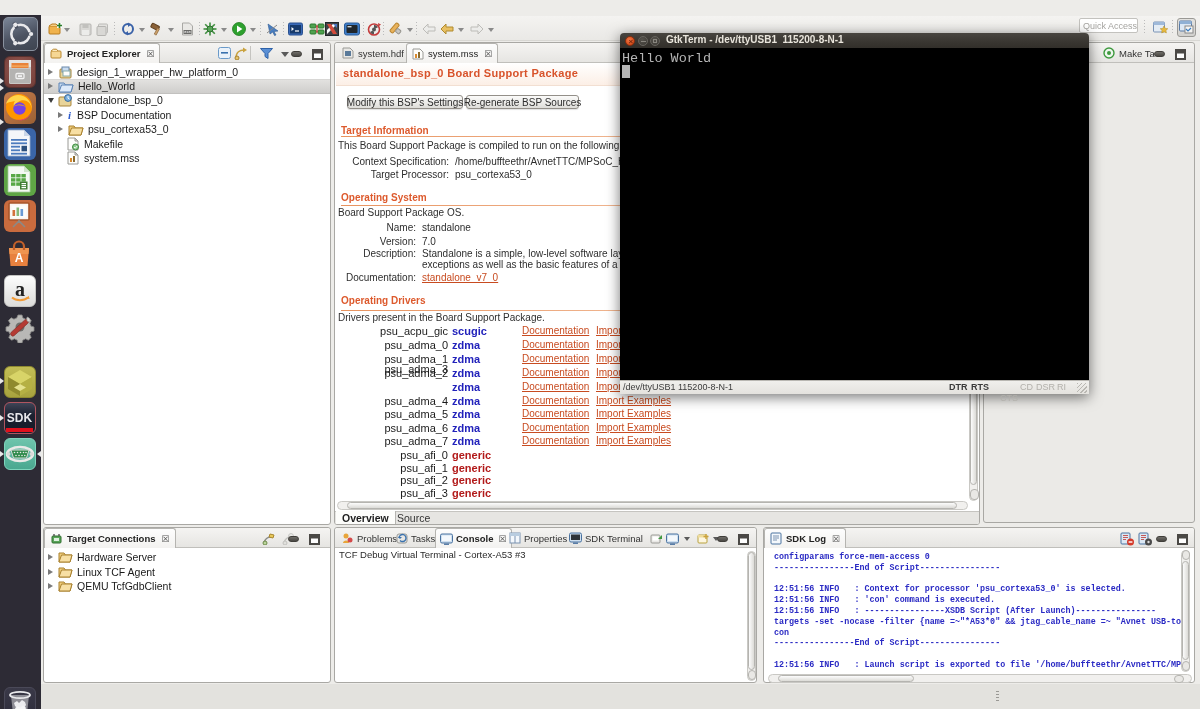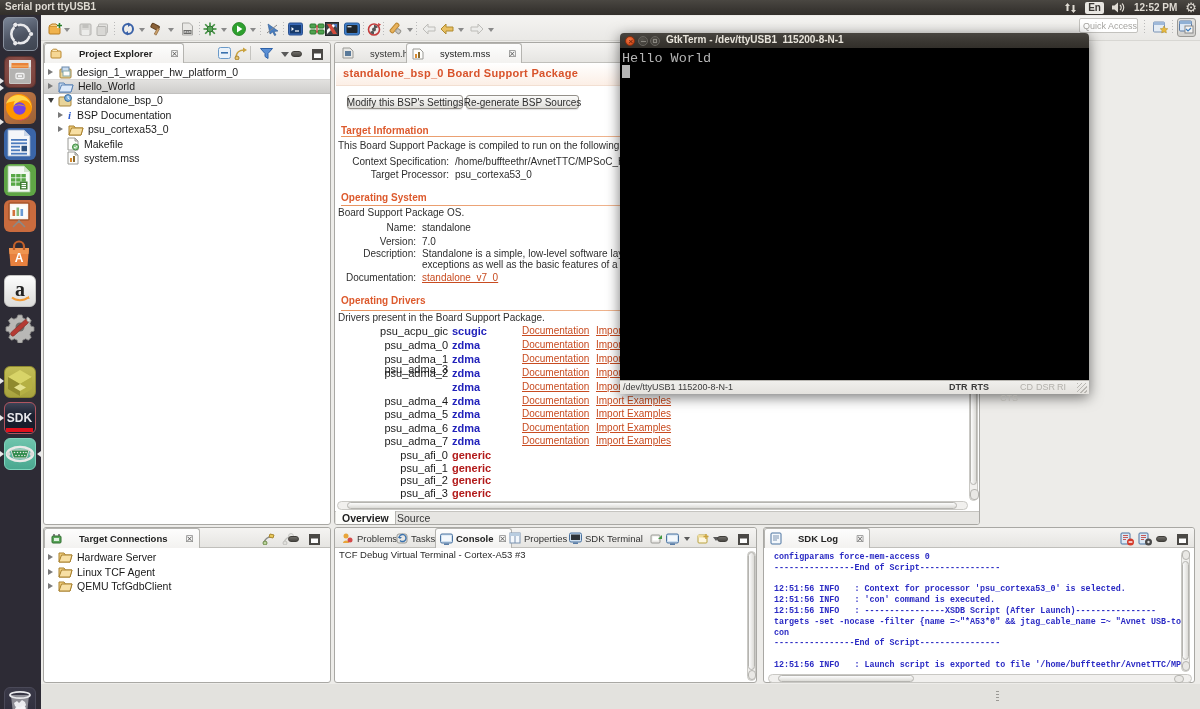--- a/index.html
+++ b/index.html
@@ -30,21 +30,21 @@
     background:repeating-linear-gradient(#bbb 0 1px, transparent 1px 3px); }
   .dd { position:absolute; width:0; height:0; border-left:3px solid transparent;
     border-right:3px solid transparent; border-top:4px solid #8a8a8a; top:28px; }
 
   .panel { position:absolute; background:#fff; border:1px solid #a9a8a4; border-radius:3px; }
   .tabrow { position:absolute; left:0; top:0; right:0; height:20px;
     background:linear-gradient(#f5f4f2,#e6e5e2); border-bottom:1px solid #c0bfbb;
     border-radius:3px 3px 0 0; }
   .vtab { position:absolute; top:0; height:20px; background:linear-gradient(#fdfdfd,#f3f2f0);
     border:1px solid #b5b4b0; border-bottom:none; border-radius:3px 3px 0 0;
-    font-size:9.5px; color:#222; display:flex; align-items:center; padding:0 5px; gap:16px; }
+    font-size:9.5px; color:#222; display:flex; align-items:center; padding:0 5px; gap:4px; }
   .vtab.inactive { background:transparent; border:none; color:#333; }
   .vtab .x { color:#555; font-size:9px; margin-left:2px; }
   .minmax { position:absolute; top:6px; display:flex; gap:10px; }
   .mmin { width:11px; height:6px; border:1px solid #403e3a; border-radius:3px; background:linear-gradient(#706e69,#4a4844); margin-top:2px; }
   .mmax { width:11px; height:11px; border:2px solid #4a4845; background:#fdfdfd; box-shadow:inset 0 2.5px 0 #4a4845; }
 
   .tree { font-size:10.5px; color:#1a1a1a; }
   .trow { position:absolute; left:0; height:15px; display:flex; align-items:center; white-space:nowrap; }
   .exp { width:0; height:0; border-top:3.5px solid transparent; border-bottom:3.5px solid transparent;
     border-left:5px solid #7a7a7a; margin-right:5px; }
@@ -419,20 +419,37 @@
     <div class="sbthumbv" style="left:635px;top:22px;height:420px;"></div>
     <div class="abs" style="left:635px;top:446px;width:9px;height:11px;background:#e9e8e5;border:1px solid #b5b4b0;border-radius:4px;"></div>
     <div class="sbh" style="left:2px;top:458px;width:631px;"></div>
     <div class="sbthumbh" style="left:12px;top:459px;width:610px;"></div>
 
     <div class="abs" style="left:0px;top:468px;width:645px;height:14px;background:#e6e5e2;border-top:1px solid #c5c4c0;"></div>
     <div class="abs" style="left:1px;top:468px;height:14px;background:#fdfdfb;border-right:1px solid #b5b4b0;font-size:10.5px;font-weight:bold;color:#1e1e1e;padding:0px 6px;line-height:14px;">Overview</div>
     <div class="abs" style="left:56px;top:468px;height:14px;font-size:10.5px;color:#333;padding:0 6px;line-height:14px;">Source</div>
   </div>
 
+  <div class="panel" id="rightp" style="left:983px;top:42px;width:212px;height:481px;background:#EBEAE7;overflow:hidden;">
+    <div class="tabrow" style="border-bottom:1px solid #c0bfbb;">
+      <div class="vtab inactive" style="left:70px;">Outline</div>
+      <div class="vtab inactive" style="left:114px;gap:4px;">
+        <svg width="12" height="12" viewBox="0 0 12 12">
+            <circle cx="6" cy="6" r="5" fill="#eef6ee" stroke="#3e9a3e" stroke-width="1.4"></circle>
+            <circle cx="6" cy="6" r="2" fill="#3e9a3e"></circle>
+          </svg>
+        Make Ta
+      </div>
+      <div class="minmax" style="right:8px;">
+          <div class="mmin"></div>
+          <div class="mmax"></div>
+        </div>
+    </div>
+    <div class="abs" style="left:-16px;top:21px;font-size:10px;color:#333;white-space:nowrap;">An outline is not available.</div>
+  </div>
 
   <div class="panel" id="targetconn" style="left:43px;top:527px;width:288px;height:156px;">
     <div class="tabrow">
       <div class="vtab" style="left:0px;">
         <svg width="13" height="12" viewBox="0 0 13 12">
             <rect x="2" y="3" width="9" height="7" rx="1" fill="#5aa55a" stroke="#2e6e2e"></rect>
             <path d="M4 3 v-2 M9 3 v-2" stroke="#555" stroke-width="1.4"></path>
             <rect x="4" y="5" width="5" height="3" fill="#dff0df"></rect>
           </svg>
         <span style="font-weight:bold;">Target Connections</span>
@@ -629,43 +646,20 @@
       <span style="position:absolute;left:329px;top:0.5px;font-weight:bold;color:#3a3a3a;">DTR</span>
       <span style="position:absolute;left:351px;top:0.5px;font-weight:bold;color:#3a3a3a;">RTS</span>
       <span style="position:absolute;left:380px;top:0.5px;color:#b2b0ab;margin-top:11px;">CTS</span>
       <span style="position:absolute;left:400px;top:0.5px;color:#b2b0ab;">CD</span>
       <span style="position:absolute;left:416px;top:0.5px;color:#b2b0ab;">DSR</span>
       <span style="position:absolute;left:437px;top:0.5px;color:#b2b0ab;">RI</span>
       <div style="position:absolute;right:2px;top:2px;width:10px;height:10px;background:repeating-linear-gradient(135deg,#b9b7b2 0 1px, transparent 1px 3px);"></div>
     </div>
   </div>
 
-  <div class="abs" id="topbar">
-    <span class="title">Serial port ttyUSB1</span>
-    <div class="right">
-      <svg width="13" height="12" viewBox="0 0 13 12">
-          <g fill="#dfdbd3">
-            <path d="M3.5 1 L6 4 L4.5 4 L4.5 9 L2.5 9 L2.5 4 L1 4 Z"></path>
-            <path d="M9.5 11 L7 8 L8.5 8 L8.5 3 L10.5 3 L10.5 8 L12 8 Z"></path>
-          </g>
-        </svg>
-      <span style="background:#e8e6e1;color:#3a3733;border-radius:2px;padding:0 3px;font-size:10px;line-height:12px;">En</span>
-      <svg width="14" height="11" viewBox="0 0 14 11">
-          <g fill="#dfdbd3">
-            <path d="M0 3.5 h2.5 L6 0.5 V10.5 L2.5 7.5 H0 Z"></path>
-          </g>
-          <g stroke="#dfdbd3" stroke-width="1.2" fill="none">
-            <path d="M8 3 a3.2 3.2 0 0 1 0 5"></path>
-            <path d="M10 1.5 a5.5 5.5 0 0 1 0 8"></path>
-          </g>
-        </svg>
-      <span>12:52 PM</span>
-      <span style="font-weight:normal;font-size:13px;line-height:13px;">⚙</span>
-    </div>
-  </div>
   <div class="abs" id="launcher">
 
     <div class="licon" style="top:2px;left:3px;width:35px;height:34px;border-radius:5px;background:linear-gradient(160deg,#7b8698,#4c5362 55%,#3e4450);border:1px solid #89919e;">
       <svg width="33" height="32" viewBox="0 0 33 32">
         <circle cx="16.5" cy="16" r="9.2" fill="none" stroke="#e9e9ec" stroke-width="2.6"></circle>
         <g fill="#4c5362">
           <rect x="14.8" y="2.5" width="3.4" height="7" transform="rotate(90 16.5 16)"></rect>
           <rect x="14.8" y="2.5" width="3.4" height="7" transform="rotate(210 16.5 16)"></rect>
           <rect x="14.8" y="2.5" width="3.4" height="7" transform="rotate(330 16.5 16)"></rect>
         </g>

